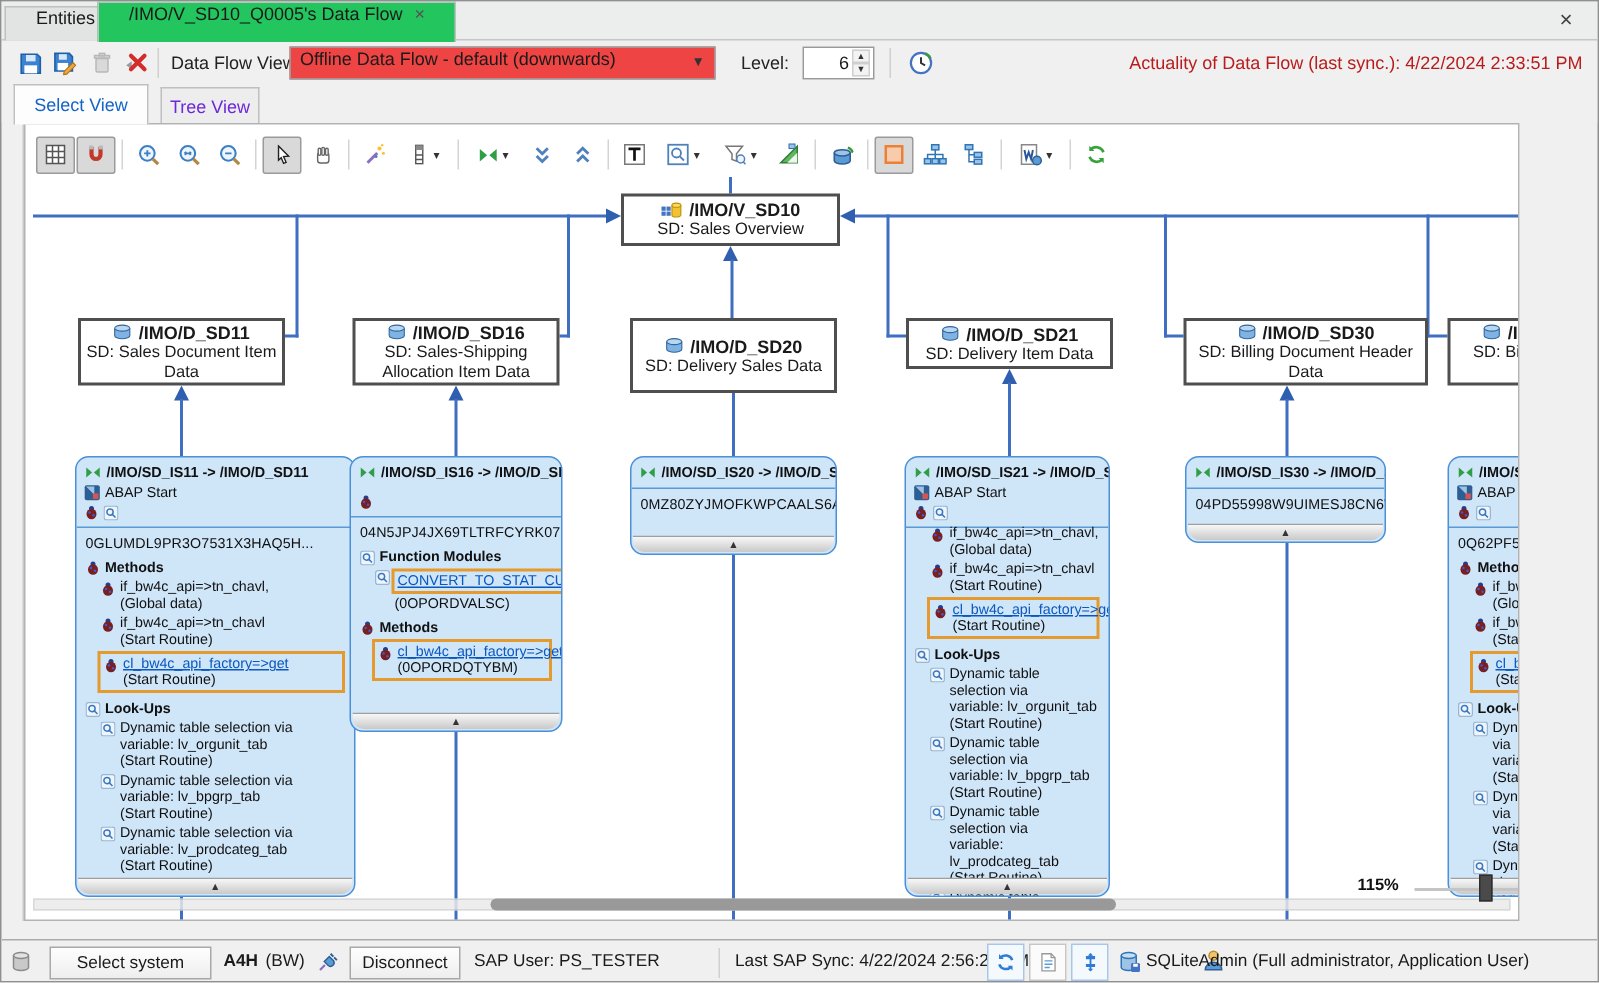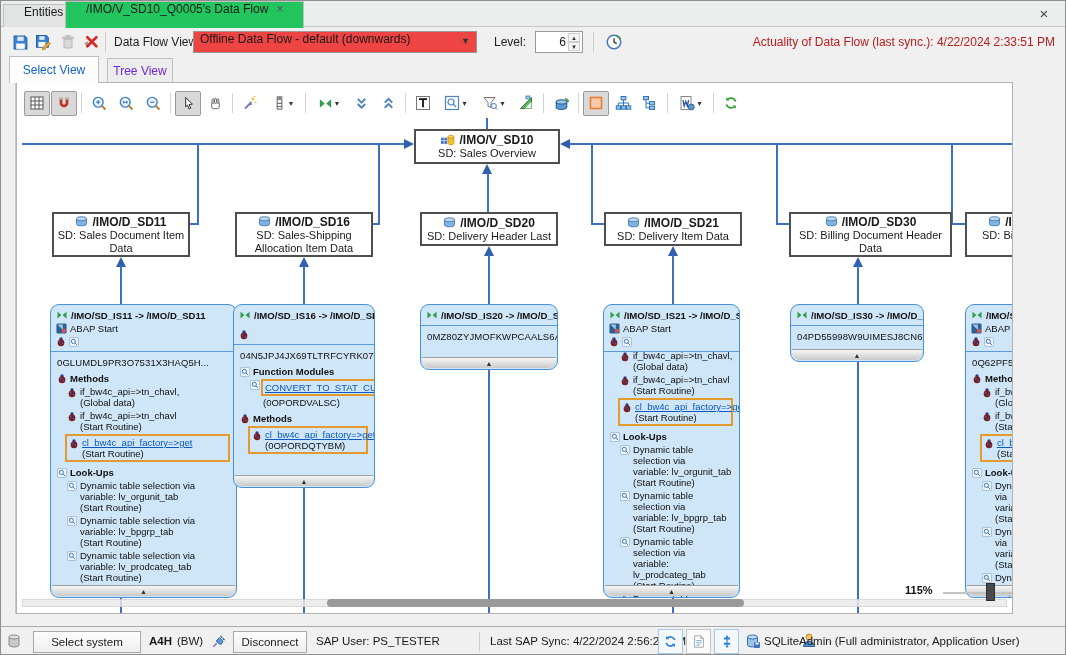--- a/index.html
+++ b/index.html
@@ -470,31 +470,31 @@
             <span class="ic">
               <svg width="13" height="11" viewBox="0 0 14 12">
                 <path d="M1.5 3 v5.5 a5.5 2.2 0 0 0 11 0 V3" fill="#7fb3e3" stroke="#31659c" stroke-width="0.8"></path>
                 <ellipse cx="7" cy="3" rx="5.5" ry="2.2" fill="#b8d6f0" stroke="#31659c" stroke-width="0.8"></ellipse>
               </svg>
             </span>
             <span>/IMO/D_SD16</span>
           </div>
         <div class="nsub">SD: Sales-Shipping Allocation Item Data</div>
       </div>
-      <div class="node" style="left:418px;top:210px;width:138px;height:34px">
+      <div class="node" style="left:418px;top:210px;width:138px;height:50px">
         <div class="ntitle">
             <span class="ic">
               <svg width="13" height="11" viewBox="0 0 14 12">
                 <path d="M1.5 3 v5.5 a5.5 2.2 0 0 0 11 0 V3" fill="#7fb3e3" stroke="#31659c" stroke-width="0.8"></path>
                 <ellipse cx="7" cy="3" rx="5.5" ry="2.2" fill="#b8d6f0" stroke="#31659c" stroke-width="0.8"></ellipse>
               </svg>
             </span>
             <span>/IMO/D_SD20</span>
           </div>
-        <div class="nsub">SD: Delivery Header Last</div>
+        <div class="nsub">SD: Delivery Sales Data</div>
       </div>
       <div class="node" style="left:602px;top:210px;width:138px;height:34px">
         <div class="ntitle">
             <span class="ic">
               <svg width="13" height="11" viewBox="0 0 14 12">
                 <path d="M1.5 3 v5.5 a5.5 2.2 0 0 0 11 0 V3" fill="#7fb3e3" stroke="#31659c" stroke-width="0.8"></path>
                 <ellipse cx="7" cy="3" rx="5.5" ry="2.2" fill="#b8d6f0" stroke="#31659c" stroke-width="0.8"></ellipse>
               </svg>
             </span>
             <span>/IMO/D_SD21</span>

